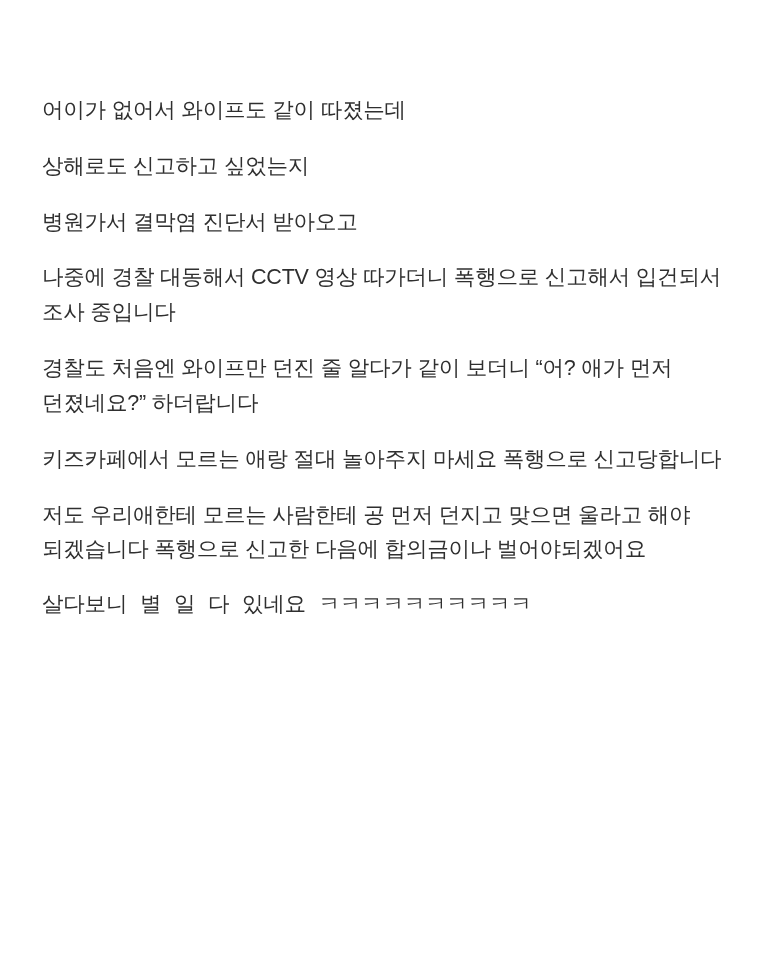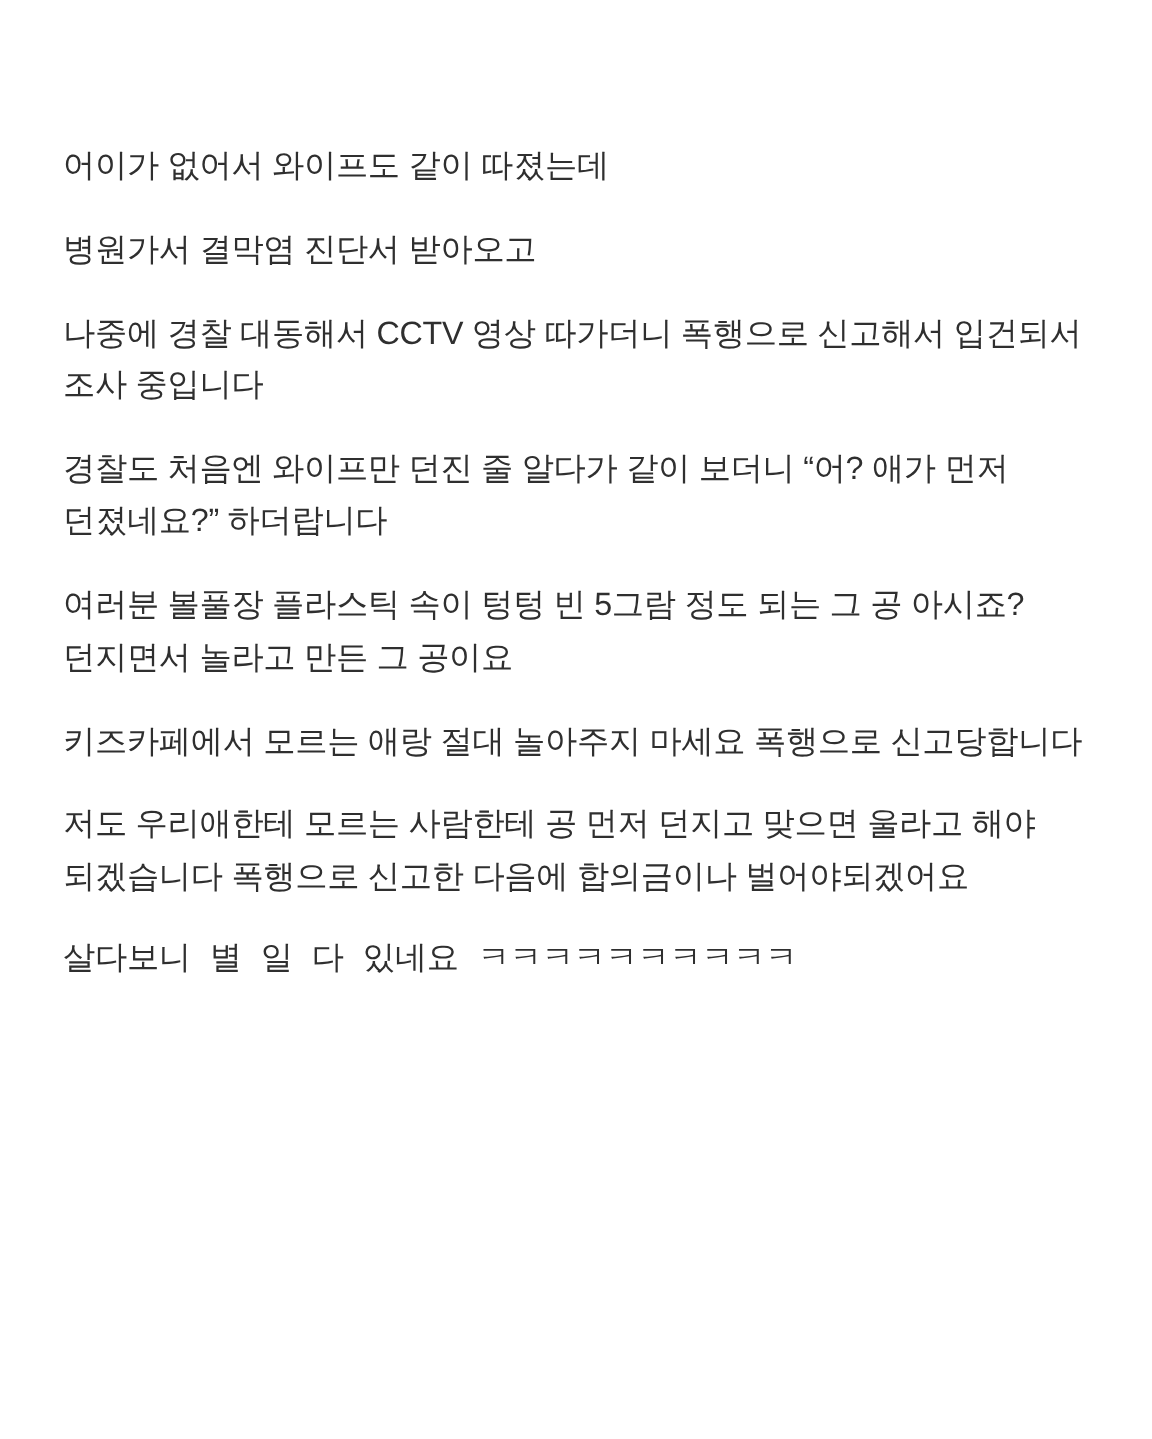--- a/index.html
+++ b/index.html
@@ -34,20 +34,20 @@
   .para:last-child {
     margin-bottom: 0;
     font-family: Liberation Mono, monospace;
   }
 </style>
 </head>
 <body>
 
 <div id="post">
   <p class="para">어이가 없어서 와이프도 같이 따졌는데</p>
+  <p class="para">상해로도 신고하고 싶었는지</p>
   <p class="para">병원가서 결막염 진단서 받아오고</p>
   <p class="para">나중에 경찰 대동해서 CCTV 영상 따가더니 폭행으로 신고해서 입건되서 조사 중입니다</p>
   <p class="para">경찰도 처음엔 와이프만 던진 줄 알다가 같이 보더니 “어? 애가 먼저 던졌네요?” 하더랍니다</p>
-  <p class="para">여러분 볼풀장 플라스틱 속이 텅텅 빈 5그람 정도 되는 그 공 아시죠? 던지면서 놀라고 만든 그 공이요</p>
   <p class="para">키즈카페에서 모르는 애랑 절대 놀아주지 마세요 폭행으로 신고당합니다</p>
   <p class="para">저도 우리애한테 모르는 사람한테 공 먼저 던지고 맞으면 울라고 해야 되겠습니다 폭행으로 신고한 다음에 합의금이나 벌어야되겠어요</p>
   <p class="para">살다보니 별 일 다 있네요 ㅋㅋㅋㅋㅋㅋㅋㅋㅋㅋ</p>
 </div>
 
 </body></html>

